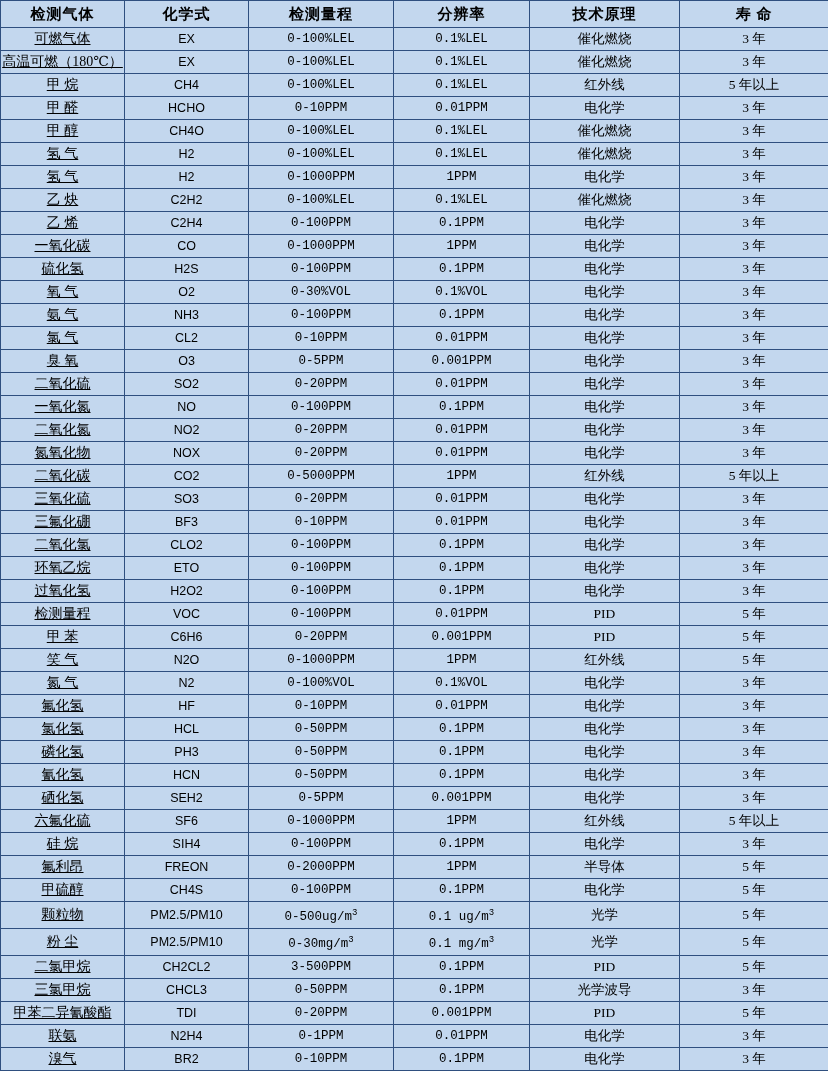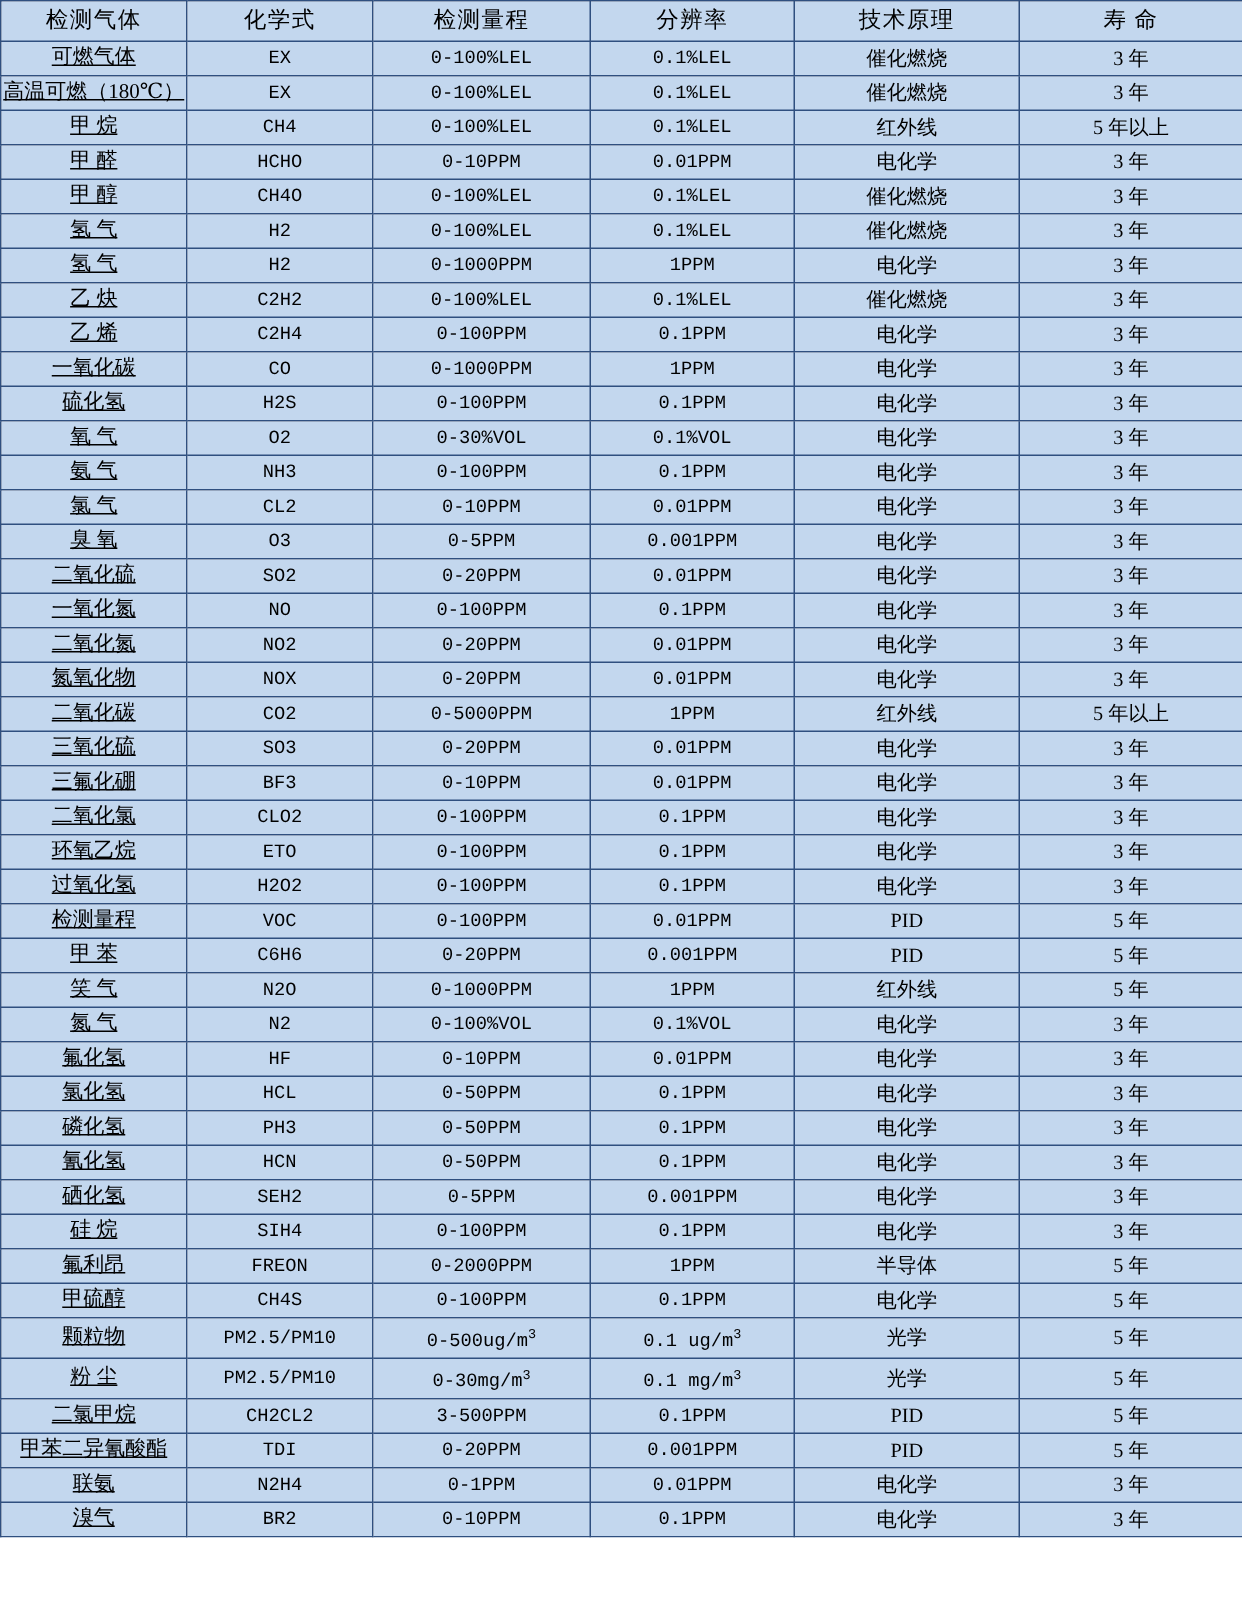--- a/index.html
+++ b/index.html
@@ -22,21 +22,21 @@
     text-align: center;
     vertical-align: middle;
     background: #c3d7ee;
     padding: 0;
     height: 22px;
     line-height: 22px;
     white-space: nowrap;
     overflow: hidden;
   }
   #gas-table thead th {
-    font-weight: normal;
+    font-weight: bold;
     font-size: 15px;
     letter-spacing: 1px;
     height: 26px;
     line-height: 26px;
   }
   #gas-table tbody td {
     font-size: 13px;
   }
   
   col.c0 { width: 124px; }
@@ -45,21 +45,21 @@
   col.c3 { width: 136px; }
   col.c4 { width: 150px; }
   col.c5 { width: 149px; }
 
   
   #gas-table tbody td.name {
     font-size: 14px;
     text-decoration: underline;
   }
   #gas-table tbody td.formula {
-    font-family: Liberation Mono, monospace;
+    font-family: Liberation Sans, sans-serif;
     font-size: 12.5px;
   }
   #gas-table tbody td.range,
   #gas-table tbody td.resolution {
     font-family: "Liberation Mono", "DejaVu Sans Mono", monospace;
     font-size: 12.5px;
   }
   #gas-table tbody td.principle,
   #gas-table tbody td.life {
     font-size: 13.5px;
@@ -355,20 +355,28 @@
       </tr>
       <tr>
         <td class="name">硒化氢</td>
         <td class="formula">SEH2</td>
         <td class="range">0-5PPM</td>
         <td class="resolution">0.001PPM</td>
         <td class="principle">电化学</td>
         <td class="life">3 年</td>
       </tr>
       <tr>
+        <td class="name">六氟化硫</td>
+        <td class="formula">SF6</td>
+        <td class="range">0-1000PPM</td>
+        <td class="resolution">1PPM</td>
+        <td class="principle">红外线</td>
+        <td class="life">5 年以上</td>
+      </tr>
+      <tr>
         <td class="name">硅 烷</td>
         <td class="formula">SIH4</td>
         <td class="range">0-100PPM</td>
         <td class="resolution">0.1PPM</td>
         <td class="principle">电化学</td>
         <td class="life">3 年</td>
       </tr>
       <tr>
         <td class="name">氟利昂</td>
         <td class="formula">FREON</td>
@@ -403,20 +411,28 @@
       </tr>
       <tr>
         <td class="name">二氯甲烷</td>
         <td class="formula">CH2CL2</td>
         <td class="range">3-500PPM</td>
         <td class="resolution">0.1PPM</td>
         <td class="principle">PID</td>
         <td class="life">5 年</td>
       </tr>
       <tr>
+        <td class="name">三氯甲烷</td>
+        <td class="formula">CHCL3</td>
+        <td class="range">0-50PPM</td>
+        <td class="resolution">0.1PPM</td>
+        <td class="principle">光学波导</td>
+        <td class="life">3 年</td>
+      </tr>
+      <tr>
         <td class="name">甲苯二异氰酸酯</td>
         <td class="formula">TDI</td>
         <td class="range">0-20PPM</td>
         <td class="resolution">0.001PPM</td>
         <td class="principle">PID</td>
         <td class="life">5 年</td>
       </tr>
       <tr>
         <td class="name">联氨</td>
         <td class="formula">N2H4</td>

